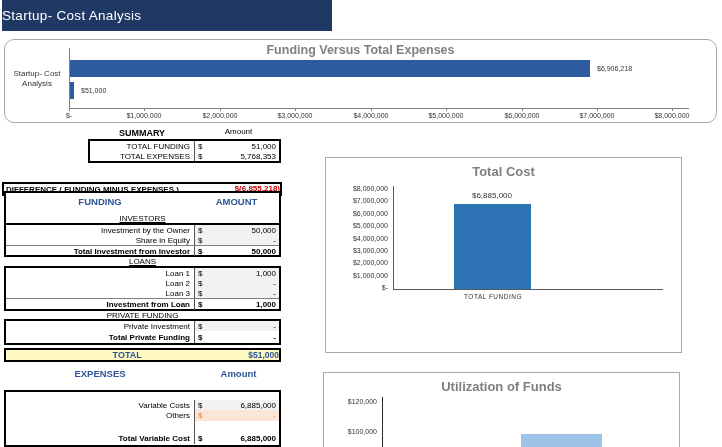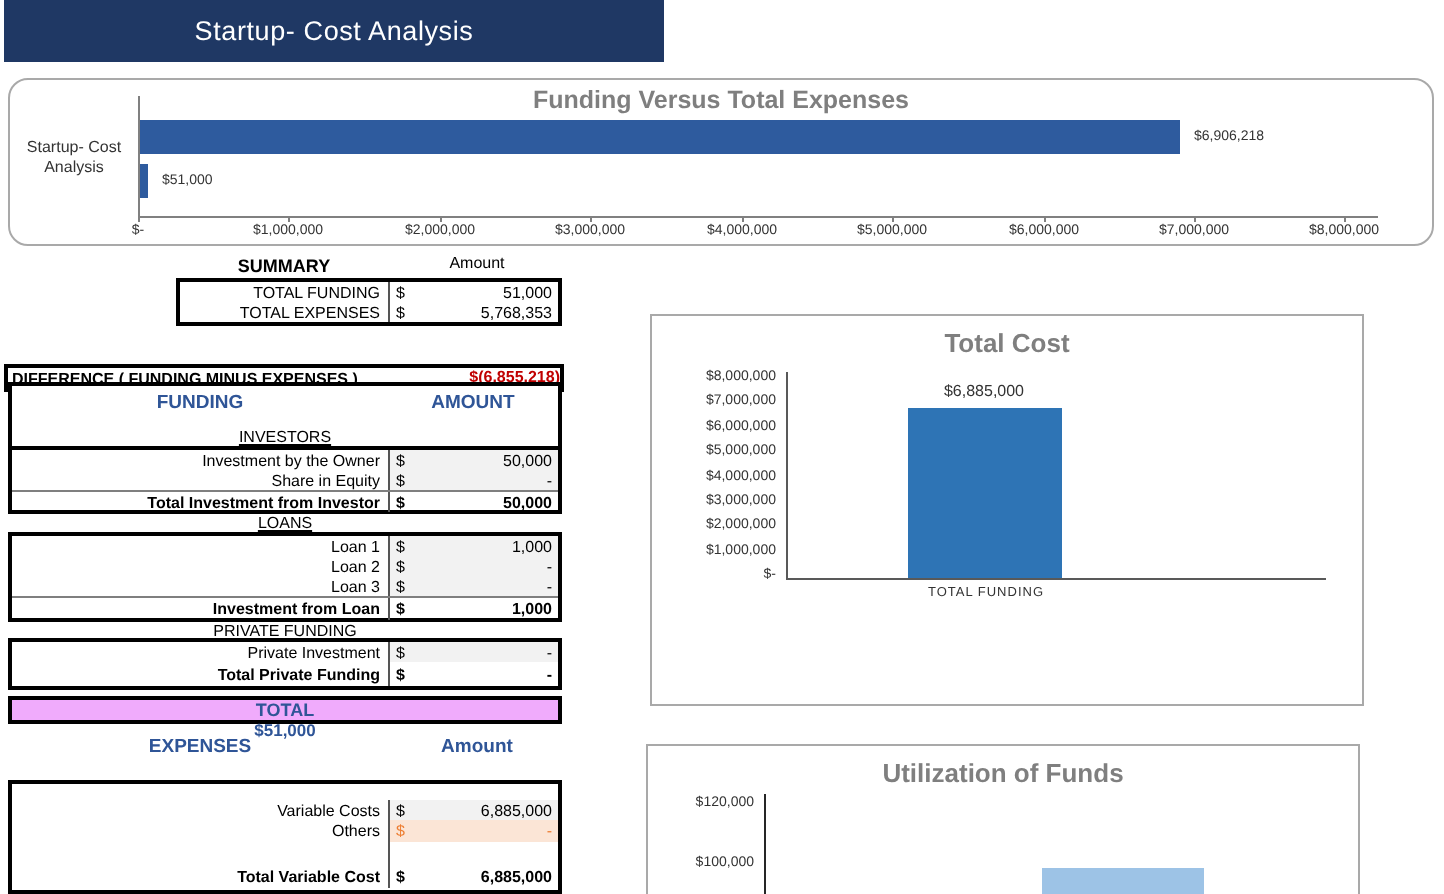--- a/index.html
+++ b/index.html
@@ -2,21 +2,21 @@
 <html><head>
 <meta charset="utf-8">
 <style>
   html,body{margin:0;padding:0;background:#fff;}
   .screen{position:relative;width:722px;height:447px;background:#ffffff;overflow:hidden;
           font-family:"Liberation Sans",sans-serif;color:#000;}
   .abs{position:absolute;}
 
   
   .banner{position:absolute;left:2px;top:0;width:330px;height:31px;background:#1F3864;
-          display:flex;align-items:center;justify-content:center;}
+          display:flex;align-items:center;}
   .banner span{color:#fff;font-size:13.5px;letter-spacing:0.3px;}
 
   
   .card{position:absolute;background:#fff;border:1.5px solid #A9A9A9;box-sizing:border-box;}
   .card.round{border-radius:10px;}
   .ctitle{position:absolute;left:0;width:100%;text-align:center;font-weight:bold;color:#7F7F7F;}
   .axis{position:absolute;background:#808080;}
   .bar{position:absolute;}
   .dlabel{position:absolute;font-size:7px;color:#333;white-space:nowrap;}
   .tick{position:absolute;font-size:7px;color:#333;white-space:nowrap;transform:translateX(-50%);}
@@ -175,21 +175,21 @@
     </div>
     <div class="trow bold" style="height:12px;">
       <span class="lbl">Total Private Funding</span>
       <span class="val">
           <span>$</span>
           <span>-</span>
         </span>
     </div>
   </div>
 
-  <div class="tbox" style="left:4px;top:348px;width:277px;height:14px;background:#f0abfc;display:flex;align-items:center;flex-direction:column;">
+  <div class="tbox" style="left:4px;top:348px;width:277px;height:14px;background:#fef9c3;display:flex;align-items:center;">
     <span class="bluehdr" style="flex:1;font-size:9px;">TOTAL</span>
     <span class="val" style="height:100%;color:#2F5597;font-weight:bold;font-size:8.5px;"><span>$</span><span>51,000</span></span>
   </div>
 
   <div class="abs bluehdr" style="left:4px;top:368px;width:192px;">EXPENSES</div>
   <div class="abs bluehdr" style="left:196px;top:368px;width:85px;">Amount</div>
   <div class="tbox" style="left:4px;top:390px;width:277px;height:57px;padding-top:8px;">
     <div class="trow">
       <span class="lbl">Variable Costs</span>
       <span class="val gray">

